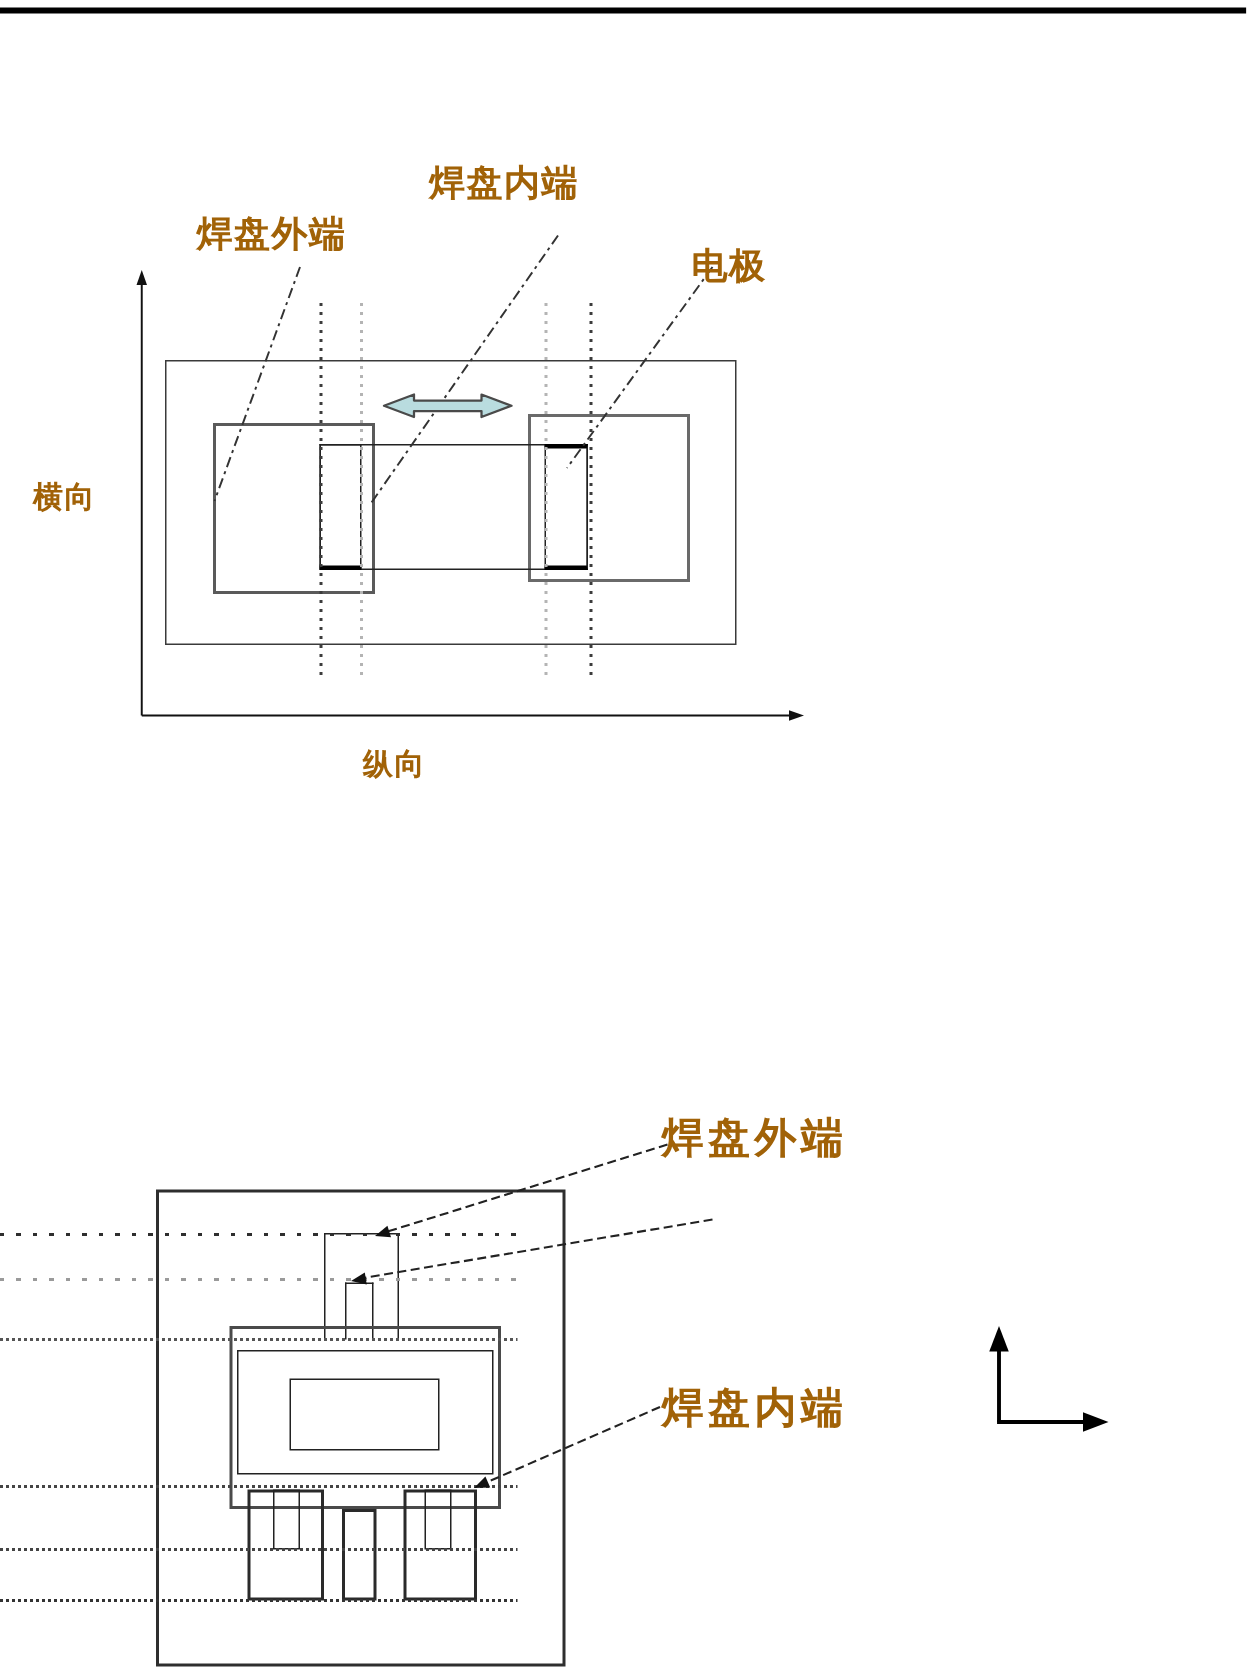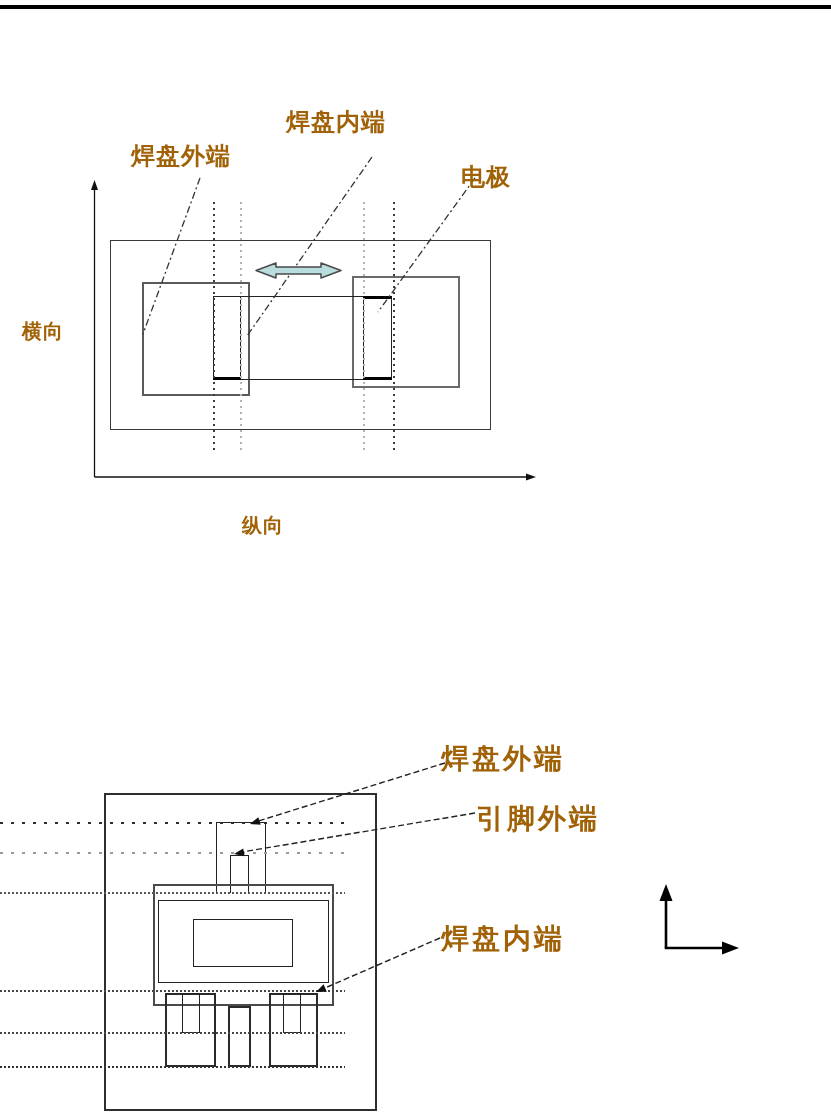--- a/index.html
+++ b/index.html
@@ -115,19 +115,18 @@
     <line x1="666" y1="948" x2="666" y2="899" stroke="#000" stroke-width="2.6"></line>
     <polygon points="666,884 659.5,901 672.5,901" fill="#000"></polygon>
     <line x1="664.7" y1="948" x2="723" y2="948" stroke="#000" stroke-width="2.6"></line>
     <polygon points="739,948 722,941.5 722,954.5" fill="#000"></polygon>
   </svg>
 
   <div class="label lbl-top" style="left:286px;top:109px;">焊盘内端</div>
   <div class="label lbl-top" style="left:131px;top:143px;">焊盘外端</div>
   <div class="label lbl-top" style="left:461px;top:150px;margin-top:14px;">电极</div>
   <div class="label lbl-axis" style="left:22px;top:320px;">横向</div>
-  <div class="label lbl-axis" style="left:242px;top:498px;margin-top:16px;">纵向</div>
+  <div class="label lbl-axis" style="left:242px;top:498px;">纵向</div>
 
   <div class="label lbl-bot" style="left:441px;top:744px;">焊盘外端</div>
-  <div class="label lbl-bot" style="left:476px;top:804px;">引脚外端</div>
   <div class="label lbl-bot" style="left:441px;top:924px;">焊盘内端</div>
 
 </div>
 
 </body></html>

